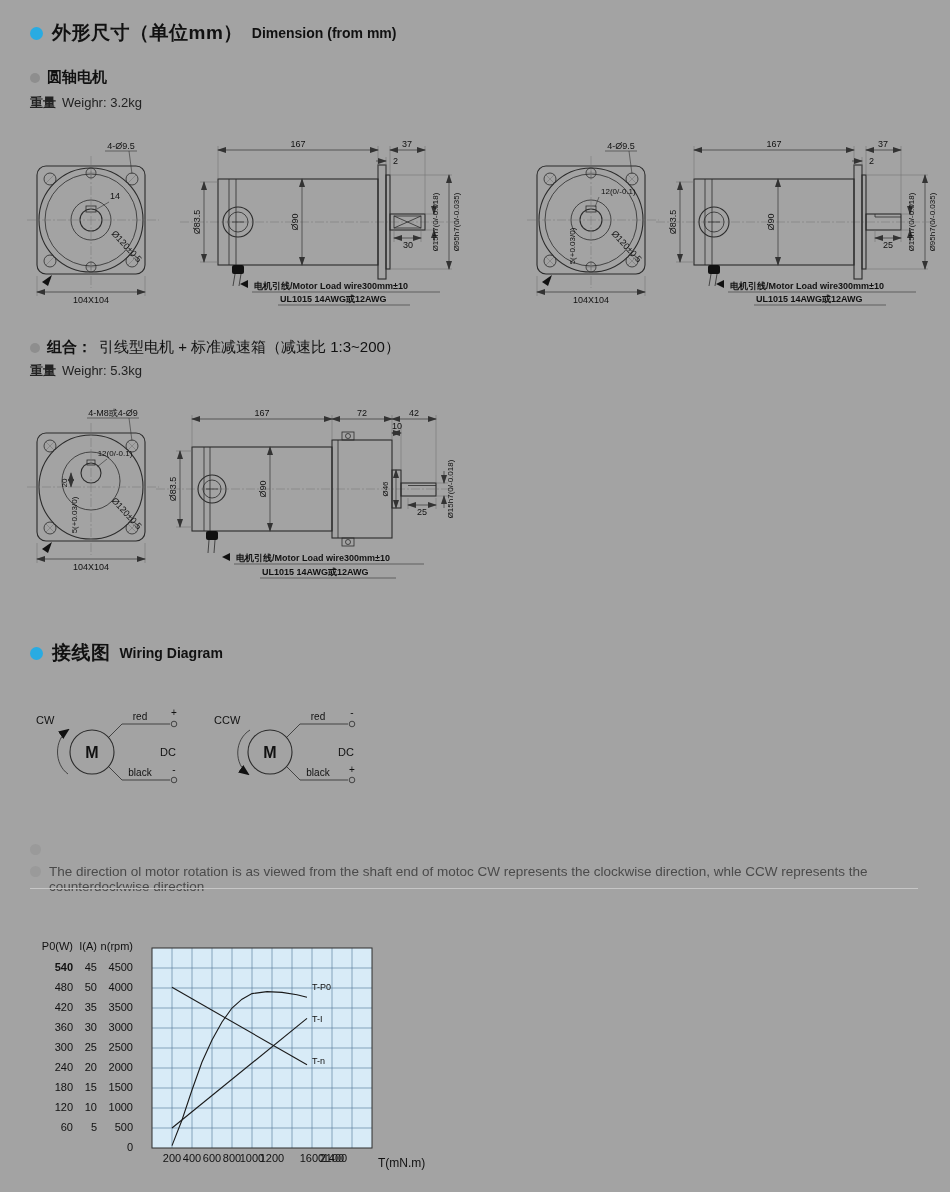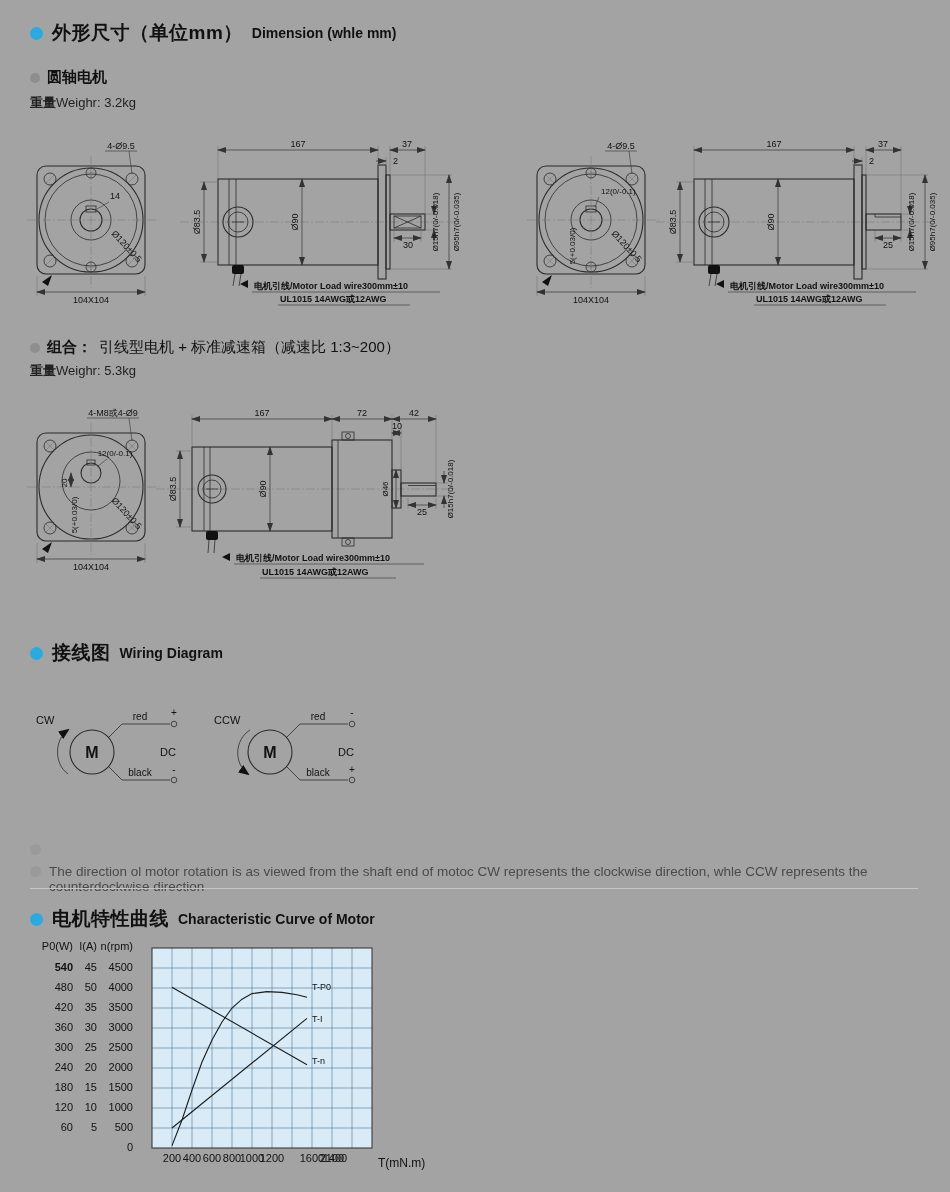--- a/index.html
+++ b/index.html
@@ -6,21 +6,21 @@
   #page{position:relative;width:950px;height:1192px;background:#a3a3a3;
         font-family:"Liberation Sans",sans-serif;color:#111;overflow:hidden;}
   .abs{position:absolute;}
   .sec-title{display:flex;align-items:center;gap:9px;}
   .dot-blue{width:13px;height:13px;border-radius:50%;background:#29abe2;flex:0 0 auto;}
   .t-zh{font-size:19px;font-weight:bold;letter-spacing:.5px;}
   .t-en{font-size:14px;font-weight:bold;}
   .sub-title{display:flex;align-items:center;gap:7px;font-size:15px;font-weight:bold;}
   .dot-gray{width:10px;height:10px;border-radius:50%;background:#8e8e8e;flex:0 0 auto;}
   .weight{font-size:13px;color:#222;}
-  .weight b{font-weight:bold;margin-right:0;}
+  .weight b{font-weight:bold;margin-right:6px;}
   .combo-rest{font-weight:normal;}
   .note{display:flex;align-items:flex-start;gap:8px;font-size:13.5px;color:#4a4a4a;}
   .note .dot-gray{width:11px;height:11px;background:#9a9a9a;margin-top:2px;}
   .hr{height:1px;background:#c6c6c6;}
   svg{overflow:visible;display:block;}
   svg text{font-family:"Liberation Sans",sans-serif;fill:#111;}
   .ol{fill:none;stroke:#2b2b2b;stroke-width:1.1;}
   .thin{fill:none;stroke:#2b2b2b;stroke-width:0.8;}
   .cl{stroke:#777;stroke-width:0.5;stroke-dasharray:9 2 2 2;fill:none;}
   .dim{stroke:#333;stroke-width:0.7;fill:none;marker-start:url(#arr);marker-end:url(#arr);}
@@ -50,21 +50,21 @@
       <path d="M0,0L11,4.5L0,9z" fill="#111"></path>
     </marker>
   </defs>
 </svg>
 
 <div id="page">
 
   <div class="sec-title abs" style="left:30px;top:20px;">
     <span class="dot-blue" style="background: rgb(41, 171, 226);"></span>
     <span class="t-zh">外形尺寸（单位mm）</span>
-    <span class="t-en">Dimension (whle mm)</span>
+    <span class="t-en">Dimension (from mm)</span>
   </div>
 
   <div class="sub-title abs" style="left:30px;top:68px;">
     <span class="dot-gray"></span>
     <span>圆轴电机</span>
   </div>
   <div class="weight abs" style="left:30px;top:94px;">
     <b>重量</b><span>Weighr: 3.2kg</span>
   </div>
 
@@ -407,25 +407,20 @@
   <div class="note abs" style="left:30px;top:842px;width:900px;">
     <span class="dot-gray"></span>
   </div>
   <div class="note abs" style="left:30px;top:864px;width:910px;">
     <span class="dot-gray"></span>
     <span>The direction ol motor rotation is as viewed from the shaft end of motoc CW represents the clockwise direction, whle CCW represents the counterdockwise direction</span>
   </div>
 
   <div class="hr abs" style="left:30px;top:888px;width:888px;"></div>
 
-  <div class="sec-title abs" style="left:30px;top:906px;">
-    <span class="dot-blue" style="background: rgb(41, 171, 226);"></span>
-    <span class="t-zh">电机特性曲线</span>
-    <span class="t-en">Characteristic Curve of Motor</span>
-  </div>
 
   <div class="abs" id="chart-block" style="left:38px;top:940px;width:420px;height:252px;">
     <div class="ycol" id="col-p0" style="left:0;top:0;width:35px;height:230px;">
         <span style="position: absolute; right: 0px; top: 0px;">P0(W)</span>
         <span style="position: absolute; right: 0px; top: 21px; font-weight: bold;">540</span>
         <span style="position: absolute; right: 0px; top: 41px;">480</span>
         <span style="position: absolute; right: 0px; top: 61px;">420</span>
         <span style="position: absolute; right: 0px; top: 81px;">360</span>
         <span style="position: absolute; right: 0px; top: 101px;">300</span>
         <span style="position: absolute; right: 0px; top: 121px;">240</span>

